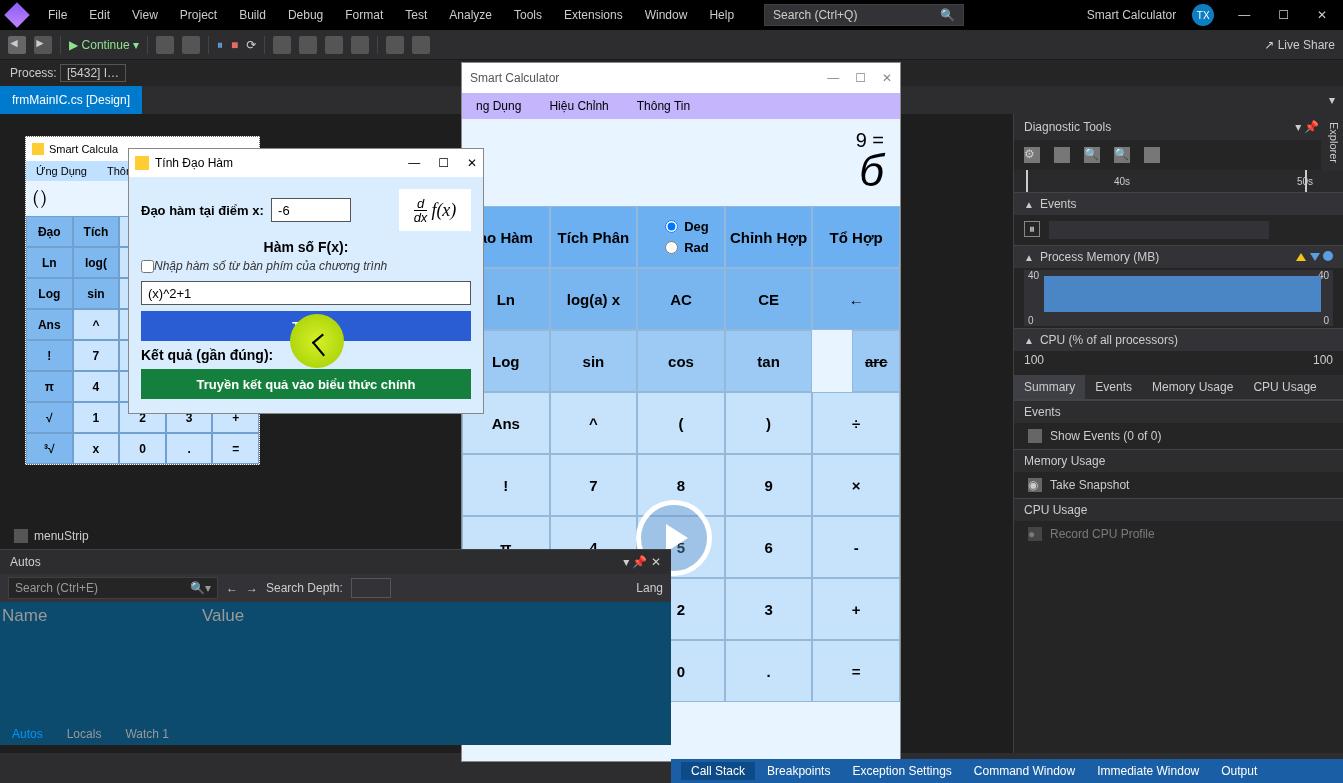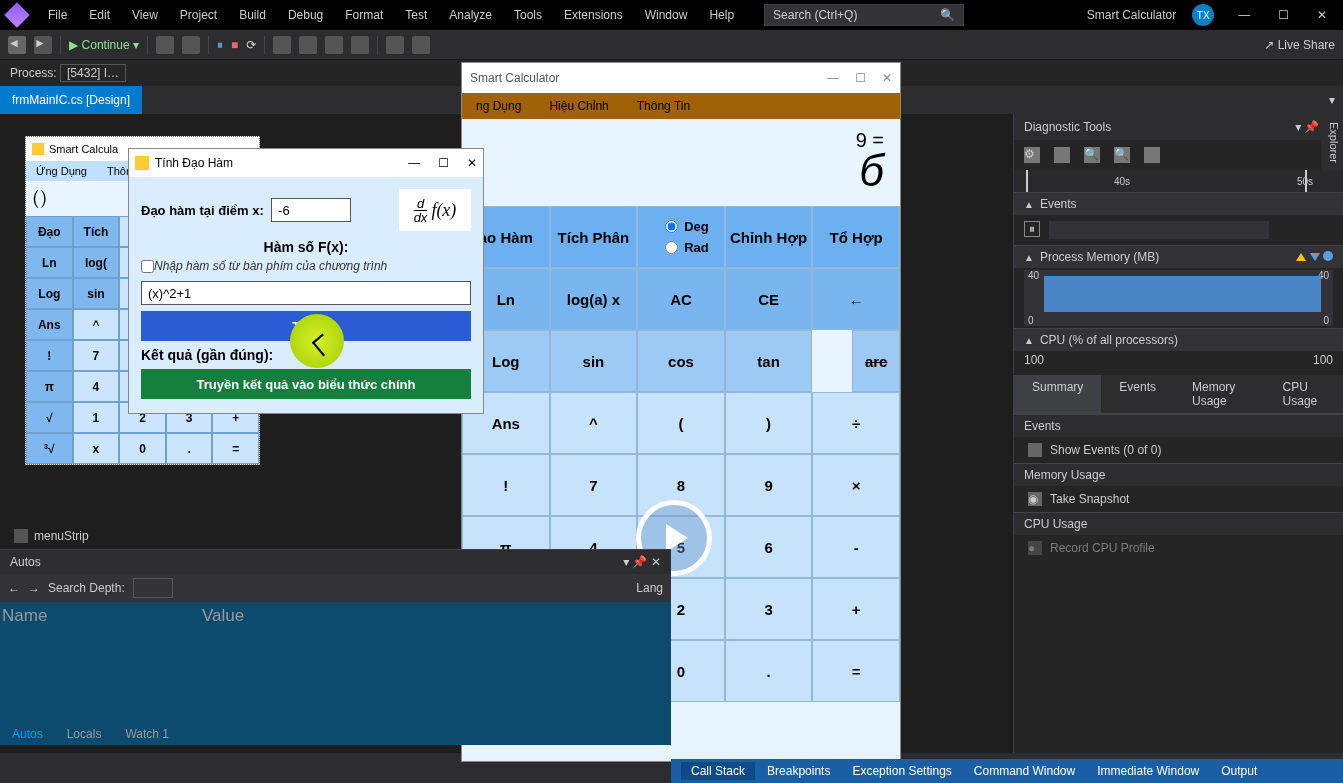--- a/index.html
+++ b/index.html
@@ -33,21 +33,21 @@
 .dw-menus span{padding:4px 10px}
 .dw-display{background:#e8f4ff;padding:6px;font-size:20px;font-family:'Cambria',serif;color:#000}
 .dw-grid{display:grid;grid-template-columns:repeat(5,1fr)}
 .dw-grid button{height:31px;border:1px solid #6fa0d0;background:#cce5ff;font-size:12px;color:#000;font-weight:bold}
 .dw-grid button.shade{background:#7fb8ee}
 
 
 .run-window{position:absolute;top:-52px;left:461px;width:440px;height:700px;background:#e8f4ff;border:1px solid #888}
 .run-title{height:30px;background:#fff;display:flex;align-items:center;padding:0 8px;font-size:12px;color:#555}
 .run-title .sp{margin-left:auto;display:flex;gap:16px;color:#888}
-.run-menus{display:flex;background:#a16207;font-size:12px;color:#000}
+.run-menus{display:flex;background:#c4b5fd;font-size:12px;color:#000}
 .run-menus span{padding:6px 14px}
 .run-display{padding:10px 16px;font-family:'Cambria Math',serif;color:#000}
 .run-display .eq{font-size:20px;text-align:right}
 .run-display .big{font-size:44px;font-style:italic;text-align:right;margin-top:-6px}
 .run-grid{display:grid;grid-template-columns:repeat(5,1fr)}
 .run-grid div{height:62px;display:flex;align-items:center;justify-content:center;border:1px solid #93b8da;font-size:15px;font-weight:bold;color:#000}
 .run-c1{background:#6db0f2}
 .run-c2{background:#a5cff8}
 .run-c3{background:#cce5ff}
 .angle-cell{flex-direction:column;align-items:flex-start;padding-left:12px;gap:6px;font-weight:normal}
@@ -105,21 +105,21 @@
 .dt-timeline{height:22px;background:#2a2a2c;display:flex;align-items:center;padding:0 10px;font-size:10px;position:relative}
 .dt-timeline .marker{position:absolute;top:0;bottom:0;width:2px;background:#ccc}
 .dt-section{padding:4px 10px;font-size:12px;display:flex;align-items:center;gap:6px;background:#333337;border-top:1px solid #444}
 .dt-section .tri{font-size:10px}
 .dt-box{padding:6px 10px}
 .dt-pause{width:16px;height:16px;border:1px solid #888;display:inline-flex;align-items:center;justify-content:center}
 .dt-chart{height:56px;background:#333337;margin:2px 10px;position:relative}
 .dt-chart .fill{position:absolute;left:20px;right:12px;top:6px;bottom:14px;background:#4a86c5}
 .dt-chart .lbl{position:absolute;font-size:10px;color:#ccc}
 .dt-tabs{display:flex;background:#2d2d30;border-bottom:1px solid #444}
-.dt-tabs span{padding:5px 18px;font-size:12px;color:#ccc}
+.dt-tabs span{padding:5px 10px;font-size:12px;color:#ccc}
 .dt-tabs .active{background:#3f3f46}
 .dt-item{padding:6px 14px;font-size:12px;display:flex;align-items:center;gap:8px}
 .dt-item .ico{width:14px;height:14px;background:#666}
 .vert-tabs{position:absolute;right:0;top:114px;width:22px;background:#2d2d30;writing-mode:vertical-rl;font-size:11px;color:#ccc;padding:8px 3px}
 .triangle-y{width:0;height:0;border-left:5px solid transparent;border-right:5px solid transparent;border-bottom:8px solid #f5c518;display:inline-block}
 .triangle-b{width:0;height:0;border-left:5px solid transparent;border-right:5px solid transparent;border-top:8px solid #5aa0e0;display:inline-block}
 .circ-b{width:10px;height:10px;background:#5aa0e0;border-radius:50%;display:inline-block}
 </style>
 </head>
 <body>
@@ -438,20 +438,24 @@
 </div>
 
 <div class="vert-tabs">Explorer</div>
 
 <div class="autos-panel">
   <div class="panel-header">
     <span>Autos</span>
     <span>▾ 📌 ✕</span>
   </div>
   <div class="panel-toolbar">
+    <div class="search-input">
+      <span>Search (Ctrl+E)</span>
+        <span>🔍▾</span>
+    </div>
     <span>←</span>
     <span>→</span>
     <span>Search Depth:</span>
     <span style="border:1px solid #555;width:40px;height:20px;display:inline-block"></span>
     <span style="margin-left:auto">Lang</span>
   </div>
   <div class="cols">
     <span>Name</span>
     <span>Value</span>
   </div>

